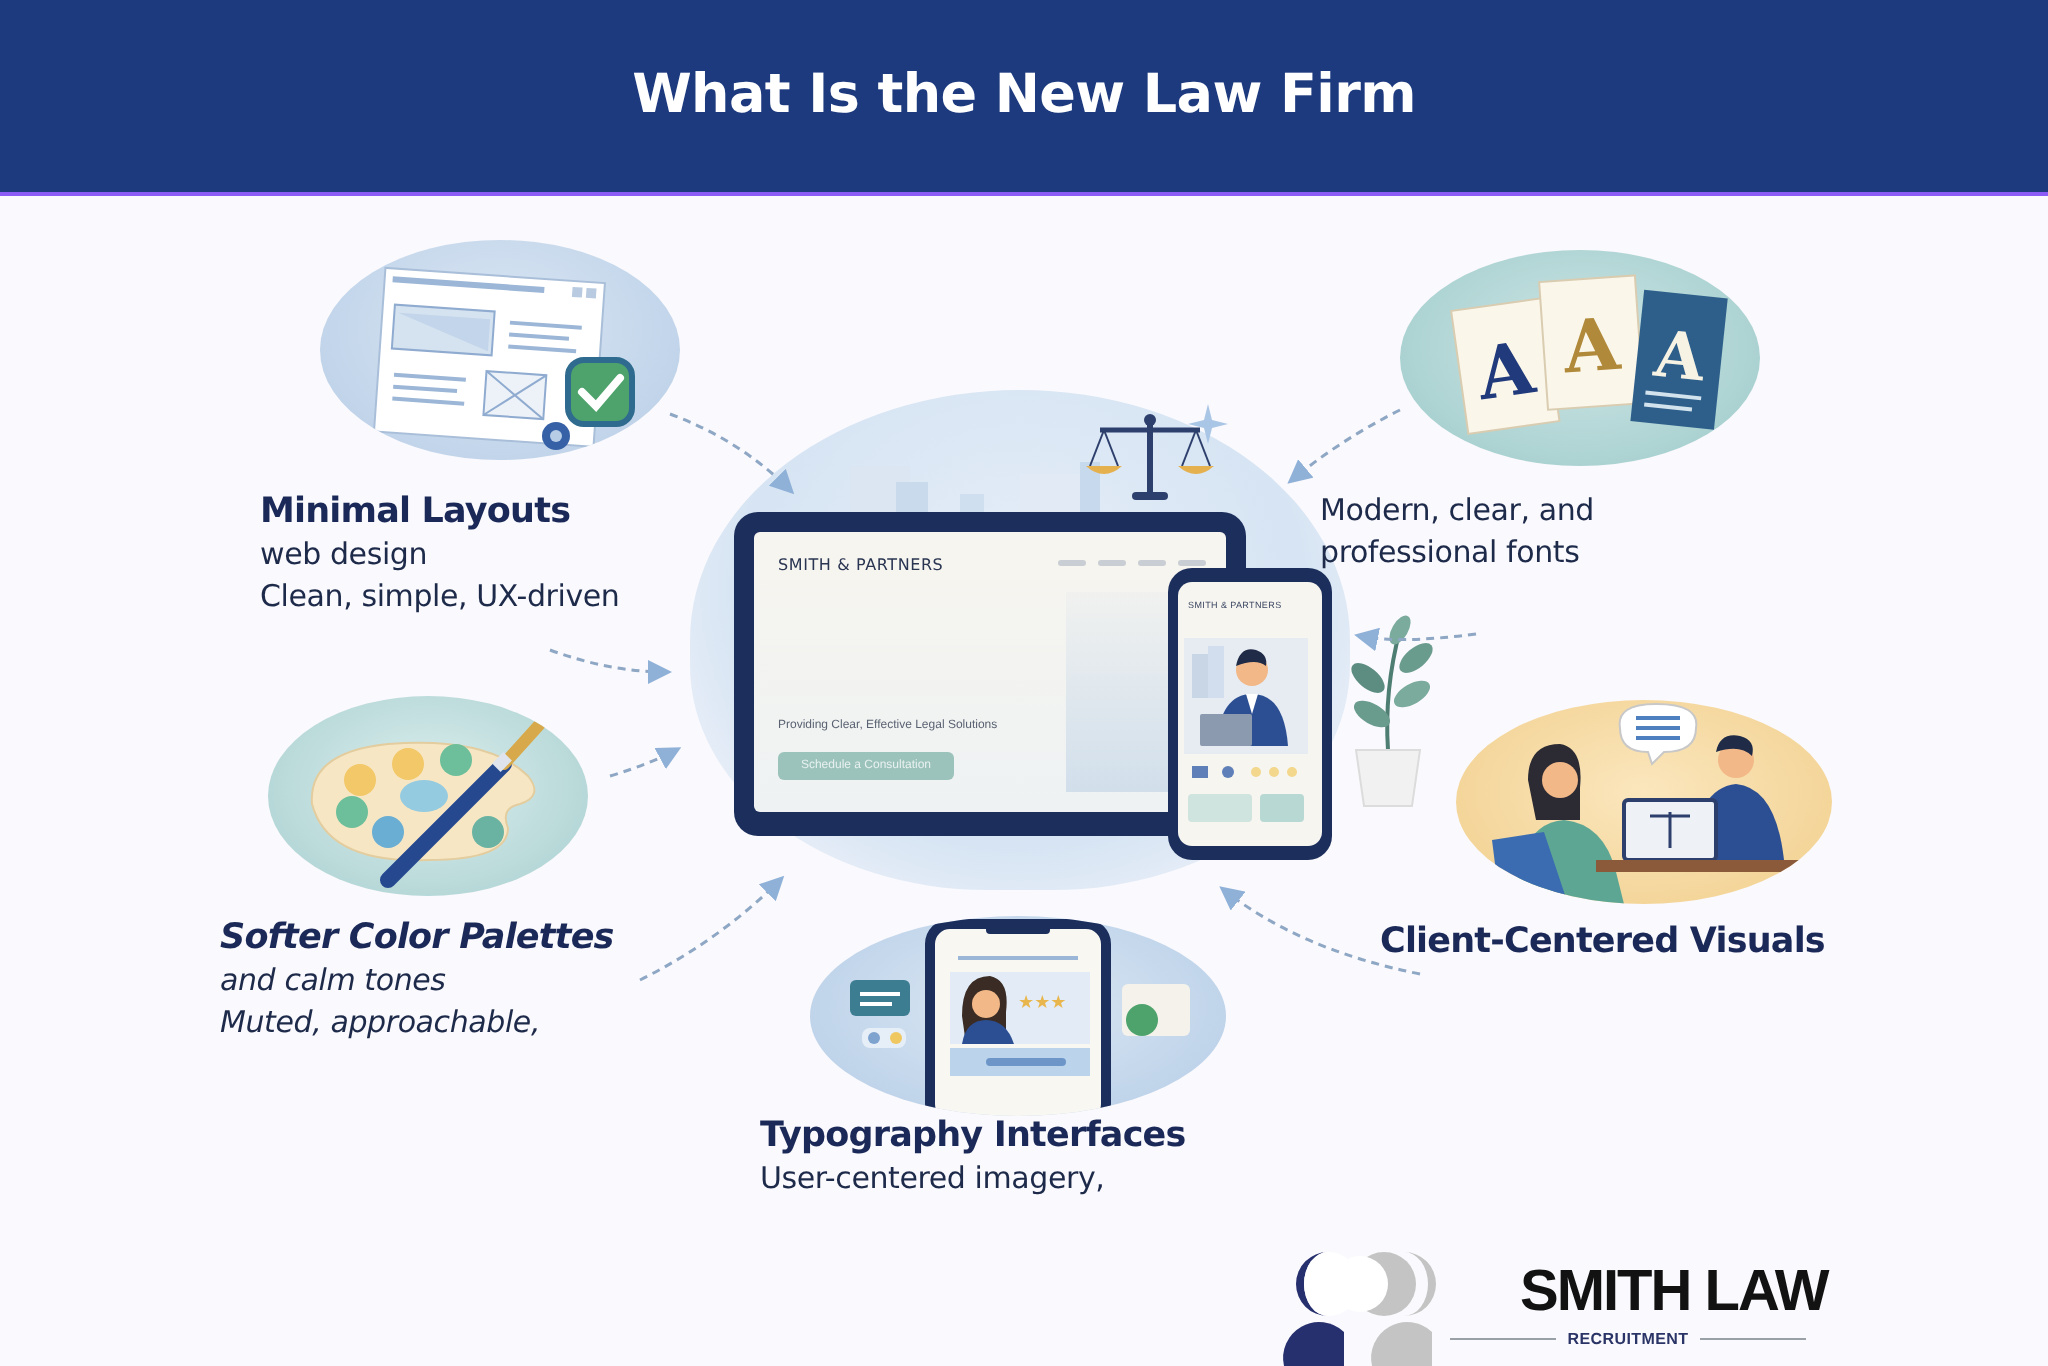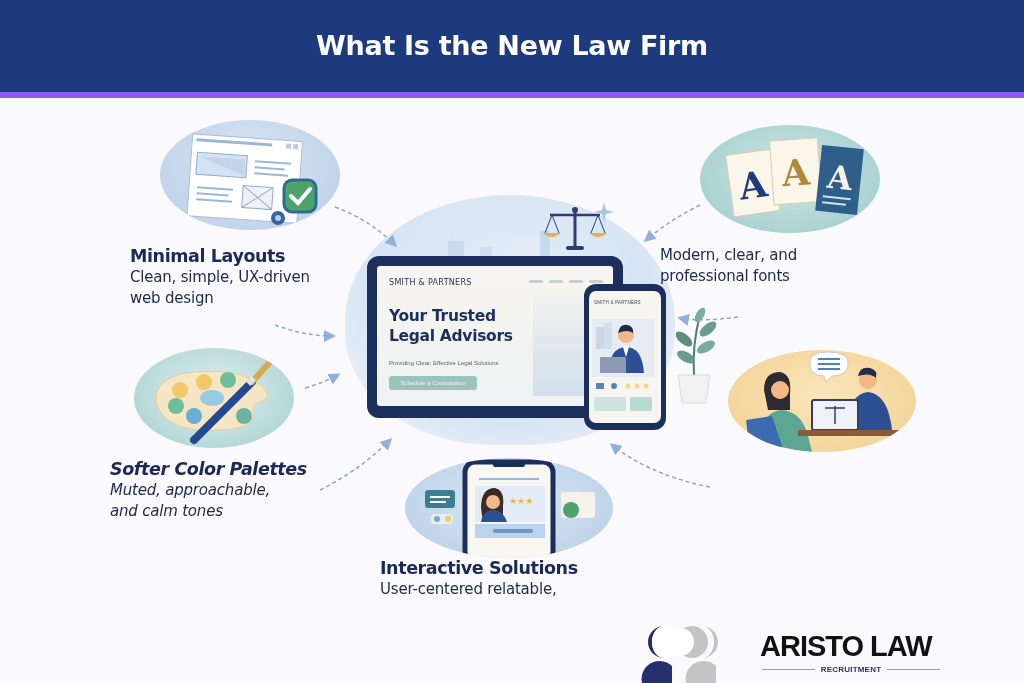--- a/index.html
+++ b/index.html
@@ -1,19 +1,19 @@
 <!DOCTYPE html>
 <html><head>
 <meta charset="utf-8">
 <style>
   * { box-sizing: border-box; margin: 0; padding: 0; }
   html, body { width: 1024px; height: 683px; overflow: hidden; background: #f9f8fc; font-family: "Liberation Sans", "DejaVu Sans", sans-serif; }
   .page { position: relative; width: 1024px; height: 683px; background: #faf9fd; }
 
-  .header { position: absolute; left: 0; top: 0; width: 1024px; height: 98px; background: #1d3a7e; border-bottom: 6px solid #8b5cf6; display: flex; flex-direction: column; align-items: center; justify-content: center; }
+  .header { position: absolute; left: 0; top: 0; width: 1024px; height: 98px; background: #1d3a7e; border-bottom: 2px solid #8b5cf6; display: flex; flex-direction: column; align-items: center; justify-content: center; }
   .header .t { color: #ffffff; font-family: "DejaVu Sans", sans-serif; font-weight: bold; font-size: 27px; line-height: 34px; letter-spacing: -0.3px; text-align: center; }
 
   .feature { position: absolute; text-align: left; color: #17264f; }
   .feature .title { font-family: "DejaVu Sans", sans-serif; font-weight: bold; font-size: 17.5px; color: #1a2957; letter-spacing: -0.4px; line-height: 22px; }
   .feature .desc { font-family: "DejaVu Sans", sans-serif; font-size: 15px; color: #1d2a4a; line-height: 21px; letter-spacing: -0.2px; }
 
   .blob { position: absolute; border-radius: 50%; overflow: hidden; }
   svg { display: block; }
 
   .arrow { position: absolute; }
@@ -29,21 +29,21 @@
   .hero-sub { position: absolute; left: 12px; top: 94px; font-size: 6px; color: #5a6272; }
   .hero-btn { position: absolute; left: 12px; top: 110px; width: 88px; height: 14px; background: #9cc3bb; border-radius: 3px; font-size: 6px; color: #e8f1ef; line-height: 14px; text-align: center; }
   .hero-art { position: absolute; right: 0; top: 30px; width: 80px; height: 100px; background: linear-gradient(180deg, rgba(200,215,232,0.1), rgba(190,210,230,0.6)); }
 
   .phone { position: absolute; left: 584px; top: 284px; width: 82px; height: 146px; background: #1c2f5c; border-radius: 12px; padding: 7px 5px; }
   .phone-screen { width: 100%; height: 100%; background: #f6f5f0; border-radius: 7px; position: relative; overflow: hidden; }
   .phone-brand { position: absolute; left: 5px; top: 9px; font-size: 4.5px; color: #3a4560; letter-spacing: 0.2px; }
 
   .logo { position: absolute; left: 636px; top: 622px; }
   .logo-text { position: absolute; left: 760px; top: 630px; font-family: "Liberation Sans", sans-serif; font-weight: bold; font-size: 29px; color: #121212; letter-spacing: -1px; }
-  .logo-sub { position: absolute; left: 762px; top: 665px; width: 178px; display: flex; align-items: center; gap: 6px; }
+  .logo-sub { position: absolute; left: 725px; top: 665px; width: 178px; display: flex; align-items: center; gap: 6px; }
   .logo-sub .line { flex: 1; height: 1px; background: #9aa0a8; }
   .logo-sub .lbl { font-family: "Liberation Sans", sans-serif; font-weight: bold; font-size: 8px; color: #2a3466; letter-spacing: 0.2px; }
 </style>
 </head>
 <body>
 
 <div class="page">
 
   <div class="header">
     <div class="t">What Is the New Law Firm</div>
@@ -78,24 +78,20 @@
   <div class="laptop">
     <div class="laptop-screen">
       <div class="brand">SMITH &amp; PARTNERS</div>
       <div class="navdots">
           <span></span>
           <span></span>
           <span></span>
           <span></span>
         </div>
       <div class="hero-art"></div>
-      <div class="hero1">
-        <div>Your Trusted</div>
-        <div>Legal Advisors</div>
-      </div>
       <div class="hero-sub">Providing Clear, Effective Legal Solutions</div>
       <div class="hero-btn">Schedule a Consultation</div>
     </div>
   </div>
 
   <div class="phone">
     <div class="phone-screen">
       <div class="phone-brand">SMITH &amp; PARTNERS</div>
       <svg style="position:absolute;left:3px;top:20px;" width="62" height="110" viewBox="0 0 62 110">
         <rect x="0" y="8" width="62" height="58" fill="#e6ecf2"></rect>
@@ -147,22 +143,22 @@
         <line x1="114" y1="66" x2="84" y2="88" stroke="#8fabd0"></line>
       </g>
       <rect x="124" y="60" width="32" height="32" rx="8" fill="#4ea36d" stroke="#2f6b8e" stroke-width="3"></rect>
       <path d="M131 76 L138 83 L150 69" stroke="#ffffff" stroke-width="4" fill="none" stroke-linecap="round"></path>
       <circle cx="118" cy="98" r="7" fill="#3761a6"></circle>
       <circle cx="118" cy="98" r="3" fill="#b7cde6"></circle>
     </svg>
   </div>
   <div class="feature" style="left:130px;top:245px;width:240px;">
     <div class="title">Minimal Layouts</div>
+    <div class="desc">web design</div>
     <div class="desc">Clean, simple, UX-driven</div>
-    <div class="desc">web design</div>
   </div>
 
   <div class="blob" style="left:700px;top:125px;width:180px;height:108px;background:radial-gradient(ellipse at 50% 45%,#cfe6e6,#9ccac9);">
     <svg width="180" height="108" viewBox="0 0 180 108">
       <g transform="rotate(-8 60 60)">
         <rect x="30" y="26" width="46" height="62" fill="#fbf6ea" stroke="#d9ccb0"></rect>
         <text x="53" y="72" text-anchor="middle" font-family="DejaVu Serif, serif" font-weight="bold" font-size="36" fill="#203a7c">A</text>
       </g>
       <g transform="rotate(-4 100 50)">
         <rect x="72" y="14" width="48" height="64" fill="#fbf6ea" stroke="#d9ccb0"></rect>
@@ -191,22 +187,22 @@
       <ellipse cx="78" cy="50" rx="12" ry="8" fill="#94cbe0"></ellipse>
       <circle cx="60" cy="68" r="8" fill="#6aaed3"></circle>
       <circle cx="110" cy="68" r="8" fill="#6ab3a3"></circle>
       <line x1="60" y1="92" x2="118" y2="34" stroke="#25488f" stroke-width="8" stroke-linecap="round"></line>
       <line x1="118" y1="34" x2="136" y2="14" stroke="#d8a94a" stroke-width="6" stroke-linecap="round"></line>
       <rect x="113" y="30" width="8" height="6" transform="rotate(-45 117 33)" fill="#dfe4ec"></rect>
     </svg>
   </div>
   <div class="feature" style="left:110px;top:458px;width:220px;font-style:italic;">
     <div class="title">Softer Color Palettes</div>
+    <div class="desc">and calm tones</div>
     <div class="desc">Muted, approachable,</div>
-    <div class="desc">and calm tones</div>
   </div>
 
   <div class="blob" style="left:728px;top:350px;width:188px;height:102px;background:radial-gradient(ellipse at 50% 45%,#fbe6bd,#f1cf8c);">
     <svg width="188" height="102" viewBox="0 0 188 102">
       <path d="M36 40 Q36 22 52 22 Q64 24 62 44 L62 60 L40 60 Z" fill="#2c2b33"></path>
       <circle cx="52" cy="40" r="9" fill="#f2b887"></circle>
       <path d="M30 102 Q30 62 54 60 Q74 62 80 86 L84 102 Z" fill="#5da694"></path>
       <path d="M18 70 L44 66 L56 102 L22 102 Z" fill="#3b6cb2"></path>
       <path d="M82 14 Q80 2 100 2 Q122 2 120 14 Q120 26 104 26 L98 32 L96 26 Q82 26 82 14 Z" fill="#ffffff" stroke="#c8c8c8"></path>
       <rect x="90" y="8" width="22" height="2" fill="#4e7fbe"></rect>
@@ -215,20 +211,21 @@
       <circle cx="140" cy="30" r="9" fill="#f2b887"></circle>
       <path d="M130 26 Q132 16 142 18 Q150 20 148 28 Q142 22 130 26 Z" fill="#1f2b47"></path>
       <path d="M118 80 Q120 44 140 42 Q160 44 164 80 Z" fill="#2c4f93"></path>
       <rect x="84" y="50" width="46" height="30" rx="2" fill="#eef1f5" stroke="#2d3f6c" stroke-width="2"></rect>
       <line x1="107" y1="56" x2="107" y2="74" stroke="#2d3f6c" stroke-width="1.5"></line>
       <line x1="97" y1="58" x2="117" y2="58" stroke="#2d3f6c" stroke-width="1.5"></line>
       <rect x="70" y="80" width="118" height="6" fill="#8a5a3a"></rect>
     </svg>
   </div>
   <div class="feature" style="left:690px;top:460px;width:260px;">
+    <div class="title">Client-Centered Visuals</div>
   </div>
 
   <div class="blob" style="left:405px;top:458px;width:208px;height:100px;background:radial-gradient(ellipse at 50% 45%,#dce8f4,#b4cce6);">
     <svg width="208" height="100" viewBox="0 0 208 100">
       <rect x="60" y="4" width="88" height="100" rx="10" fill="#f8f7f2" stroke="#1c2f5c" stroke-width="5"></rect>
       <rect x="88" y="4" width="32" height="5" rx="2" fill="#1c2f5c"></rect>
       <rect x="74" y="20" width="60" height="2" fill="#9bb6d6"></rect>
       <rect x="70" y="28" width="70" height="36" fill="#e3ecf6"></rect>
       <path d="M76 50 Q76 30 90 30 Q100 32 98 48 L98 64 L78 64 Z" fill="#3a2b24"></path>
       <circle cx="88" cy="44" r="7" fill="#f2b887"></circle>
@@ -240,22 +237,22 @@
       <rect x="25" y="38" width="20" height="2" fill="#ffffff"></rect>
       <rect x="25" y="43" width="16" height="2" fill="#ffffff"></rect>
       <rect x="26" y="56" width="22" height="10" rx="4" fill="#e6eef8"></rect>
       <circle cx="32" cy="61" r="3" fill="#7ea3cf"></circle>
       <circle cx="43" cy="61" r="3" fill="#f0c862"></circle>
       <rect x="156" y="34" width="34" height="26" rx="3" fill="#f4f2ea"></rect>
       <circle cx="166" cy="52" r="8" fill="#4ea36d"></circle>
     </svg>
   </div>
   <div class="feature" style="left:380px;top:557px;width:260px;">
-    <div class="title">Interactive Solutions</div>
-    <div class="desc">User-centered relatable,</div>
+    <div class="title">Typography Interfaces</div>
+    <div class="desc">User-centered imagery,</div>
   </div>
 
   <svg class="arrow" style="left:0;top:0;" width="1024" height="683">
     <defs>
       <marker id="ah" markerWidth="8" markerHeight="8" refX="6" refY="4" orient="auto">
         <path d="M0 0 L8 4 L0 8 Z" fill="#8fb1d8"></path>
       </marker>
     </defs>
     <g stroke="#8ea7c4" stroke-width="1.5" stroke-dasharray="4 3" fill="none" marker-end="url(#ah)">
       <path d="M335 207 Q370 220 395 245"></path>
@@ -270,20 +267,20 @@
 
   <svg class="logo" width="100" height="61" viewBox="0 0 100 61">
     <path d="M28 4 A16 16 0 1 0 28 36 A12 16 0 0 1 28 4 Z" fill="#27306e"></path>
     <path d="M28 4 A12 16 0 0 0 28 36 A16 16 0 0 0 28 4 Z" fill="#ffffff"></path>
     <path d="M66 4 A16 16 0 0 1 66 36 A12 16 0 0 0 66 4 Z" fill="#c4c4c4"></path>
     <circle cx="56" cy="20" r="16" fill="#c4c4c4"></circle>
     <circle cx="44" cy="20" r="14" fill="#ffffff"></circle>
     <path d="M6 61 A18 18 0 0 1 36 44 L36 61 Z" fill="#27306e"></path>
     <path d="M50 61 A18 18 0 0 1 80 44 L80 61 Z" fill="#c4c4c4"></path>
   </svg>
-  <div class="logo-text">ARISTO LAW</div>
+  <div class="logo-text">SMITH LAW</div>
   <div class="logo-sub">
     <span class="line"></span>
     <span class="lbl">RECRUITMENT</span>
     <span class="line"></span>
   </div>
 
 </div>
 
 </body></html>

